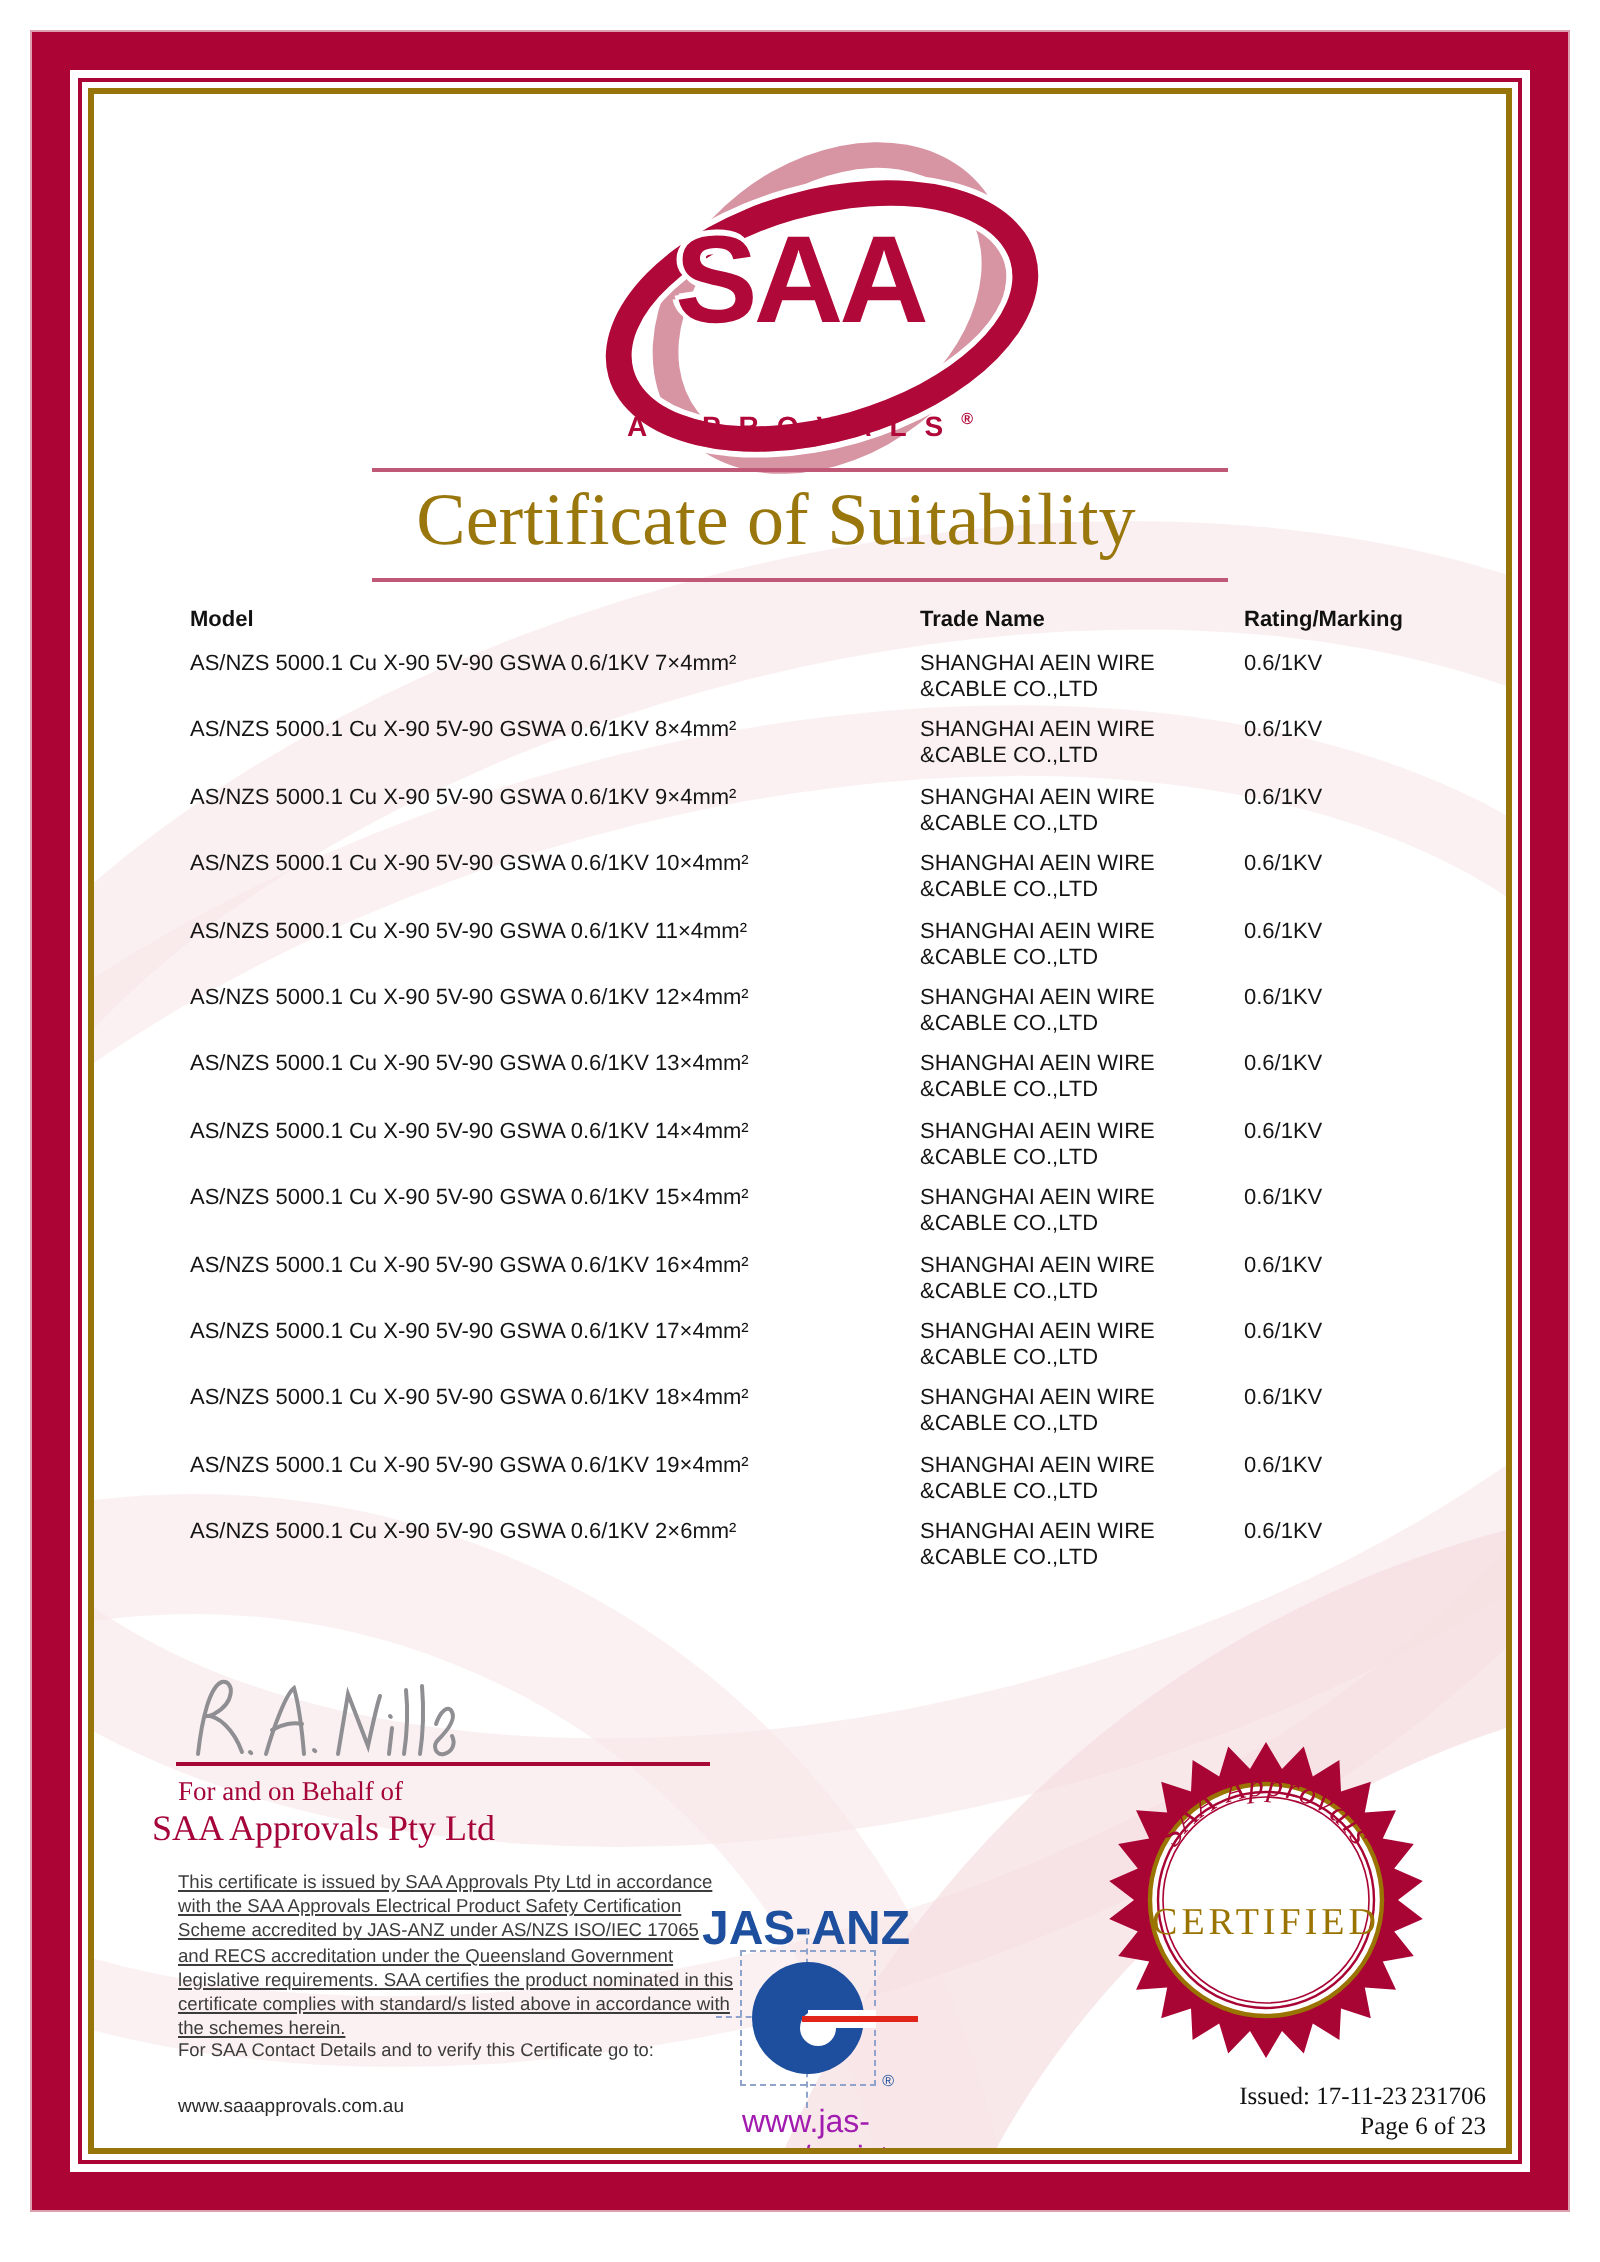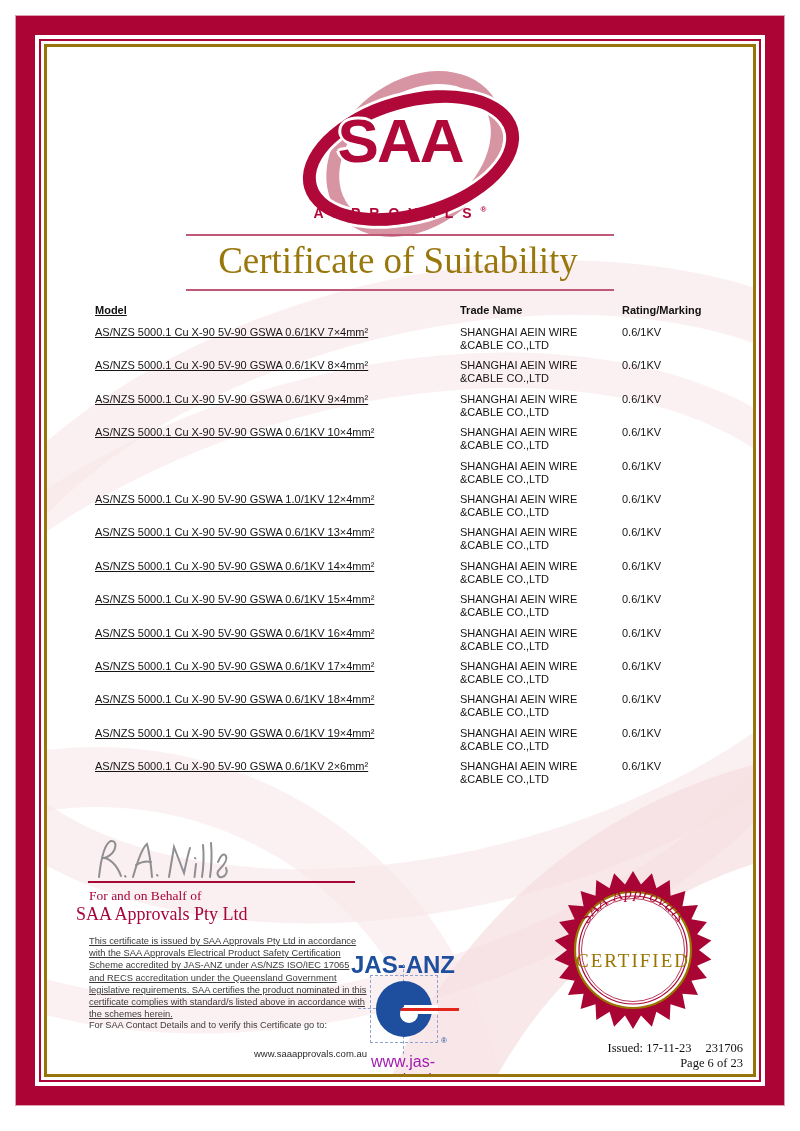--- a/index.html
+++ b/index.html
@@ -29,54 +29,54 @@
             box-shadow:0 0 0 3px #fff, inset 0 0 0 3px #fff;}
   .logo-text{position:absolute;left:0;top:24px;width:220px;text-align:center;
              font-size:62px;font-weight:bold;letter-spacing:-2px;color:#B00838;
              text-shadow:3px 0 0 #fff,-3px 0 0 #fff,0 3px 0 #fff,0 -3px 0 #fff,2px 2px 0 #fff,-2px -2px 0 #fff;}
   .approvals{left:243px;top:158px;width:220px;text-align:center;font-size:14px;font-weight:bold;
              letter-spacing:9px;color:#B00838;white-space:nowrap;}
   .approvals .reg{font-size:8px;vertical-align:6px;letter-spacing:0;}
   
   .rule{left:139px;width:428px;height:2px;background:#C05878;}
   .rule-top{top:187px;} .rule-bottom{top:242px;}
-  .doc-title{left:117px;top:192px;width:468px;text-align:center;white-space:nowrap;
+  .doc-title{left:107px;top:192px;width:468px;text-align:center;white-space:nowrap;
              font-family:"Liberation Serif",serif;font-size:37px;color:#99770D;}
   
   .tbl{left:48px;top:257px;width:650px;}
   .thead{position:relative;height:22px;font-weight:bold;font-size:11px;color:#111;}
-  .c-model{position:absolute;left:0;top:0;width:360px;text-decoration:underline;}
+  .c-model{position:absolute;left:0;top:0;width:360px;}
   .c-trade{position:absolute;left:365px;top:0;width:155px;}
   .c-rating{position:absolute;left:527px;top:0;width:120px;}
   .trow{position:relative;height:33.4px;font-size:11px;color:#151515;}
   .trow .c-trade{line-height:13px;}
   
   .sig{left:30px;top:784px;}
   .sigline{left:41px;top:834px;width:267px;height:2px;background:#A60734;}
   .behalf{left:42px;top:841px;font-family:Liberation Serif, serif;font-size:13.5px;color:#A5053A;}
   .company{left:29px;top:857px;font-family:"Liberation Serif",serif;font-size:18px;color:#A5053A;}
   .legal{left:42px;top:888px;width:278px;font-size:9.3px;line-height:12.2px;color:#3C3C3C;text-decoration:underline;}
   .contact{left:42px;top:973px;font-size:9.2px;color:#3C3C3C;white-space:nowrap;}
-  .saa-url{left:42px;top:1001px;width:278px;text-align:right;font-size:9.5px;color:#2B2B2B;}
+  .saa-url{left:42px;top:1001px;width:278px;text-align:left;font-size:9.5px;color:#2B2B2B;}
   
   .jas-label{left:297px;top:904px;width:118px;text-align:center;font-size:24px;font-weight:bold;color:#1E4F9E;}
   .jas-box{left:323px;top:928px;width:66px;height:66px;border:1px dashed #8FA3CC;}
   .jas-v{position:absolute;left:32px;top:-12px;height:90px;width:0;border-left:1px dashed #8FA3CC;}
   .jas-h{position:absolute;left:-13px;top:32px;width:92px;height:0;border-top:1px dashed #8FA3CC;}
   .jas-circle{position:absolute;left:5px;top:5px;width:56px;height:56px;border-radius:50%;background:#1E4F9E;}
   .jas-hole{position:absolute;left:24px;top:24px;width:18px;height:18px;border-radius:50%;background:#fff;}
   .jas-slot{position:absolute;left:33px;top:28.5px;width:34px;height:9px;background:#fff;}
   .jas-red{position:absolute;left:30px;top:31.5px;width:58px;height:3.5px;background:#E1251B;}
   .jas-reg{position:absolute;right:-10px;bottom:-3px;font-size:8px;color:#1E4F9E;}
   .jas-url{left:276px;top:1006px;width:160px;text-align:center;font-size:16px;color:#a21caf;}
   
   .seal{left:506px;top:823px;}
   .footer{right:10px;top:994px;text-align:right;font-family:"Liberation Serif",serif;
           font-size:12.5px;color:#111;line-height:14.5px;}
-  .footer .num{margin-left:14px;}
+  .footer .num{margin-left:2px;}
 </style>
 </head>
 <body>
 
 <div class="page">
   <div class="frame-pink">
    <div class="frame-band">
     <div class="frame-w1">
      <div class="frame-thin">
       <div class="frame-w2">
@@ -132,28 +132,29 @@
                       </div>
                       <div class="trow">
                         <div class="c-model">AS/NZS 5000.1 Cu X-90 5V-90 GSWA 0.6/1KV 10×4mm²</div>
                         <div class="c-trade">
                           <div>SHANGHAI AEIN WIRE</div>
                           <div>&amp;CABLE CO.,LTD</div>
                         </div>
                         <div class="c-rating">0.6/1KV</div>
                       </div>
                       <div class="trow">
-                        <div class="c-trade">
-                          <div>SHANGHAI AEIN WIRE</div>
-                          <div>&amp;CABLE CO.,LTD</div>
-                        </div>
-                        <div class="c-rating">0.6/1KV</div>
-                      </div>
-                      <div class="trow">
-                        <div class="c-model">AS/NZS 5000.1 Cu X-90 5V-90 GSWA 1.0/1KV 12×4mm²</div>
+                        <div class="c-model">AS/NZS 5000.1 Cu X-90 5V-90 GSWA 0.6/1KV 11×4mm²</div>
+                        <div class="c-trade">
+                          <div>SHANGHAI AEIN WIRE</div>
+                          <div>&amp;CABLE CO.,LTD</div>
+                        </div>
+                        <div class="c-rating">0.6/1KV</div>
+                      </div>
+                      <div class="trow">
+                        <div class="c-model">AS/NZS 5000.1 Cu X-90 5V-90 GSWA 0.6/1KV 12×4mm²</div>
                         <div class="c-trade">
                           <div>SHANGHAI AEIN WIRE</div>
                           <div>&amp;CABLE CO.,LTD</div>
                         </div>
                         <div class="c-rating">0.6/1KV</div>
                       </div>
                       <div class="trow">
                         <div class="c-model">AS/NZS 5000.1 Cu X-90 5V-90 GSWA 0.6/1KV 13×4mm²</div>
                         <div class="c-trade">
                           <div>SHANGHAI AEIN WIRE</div>

